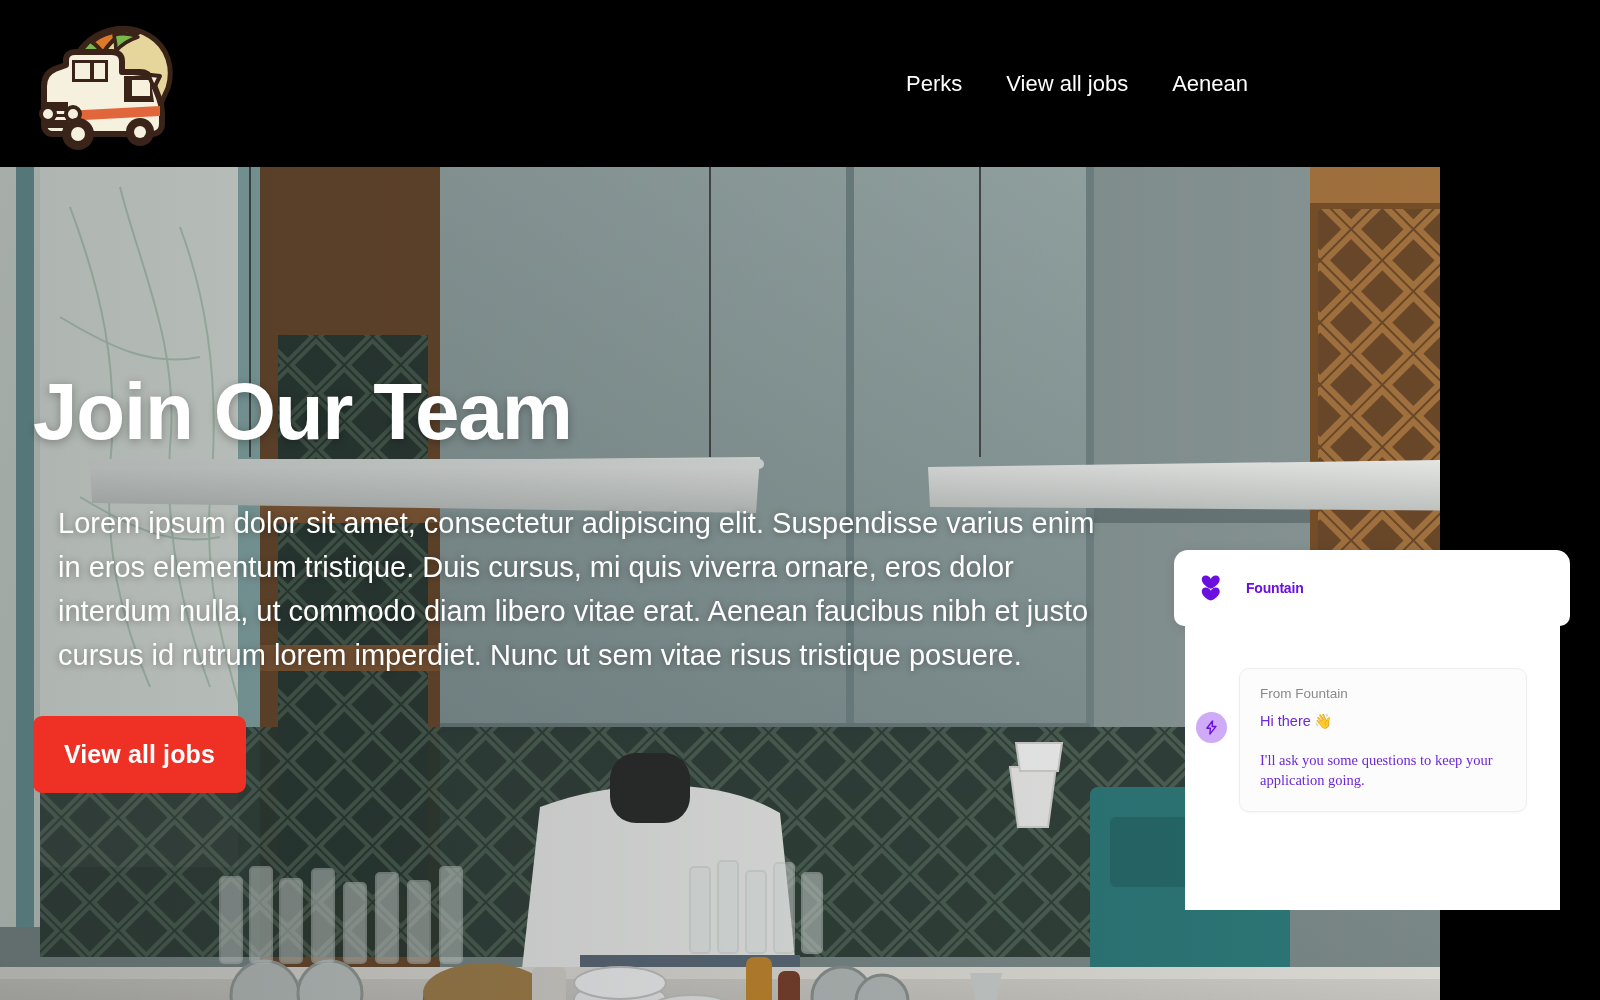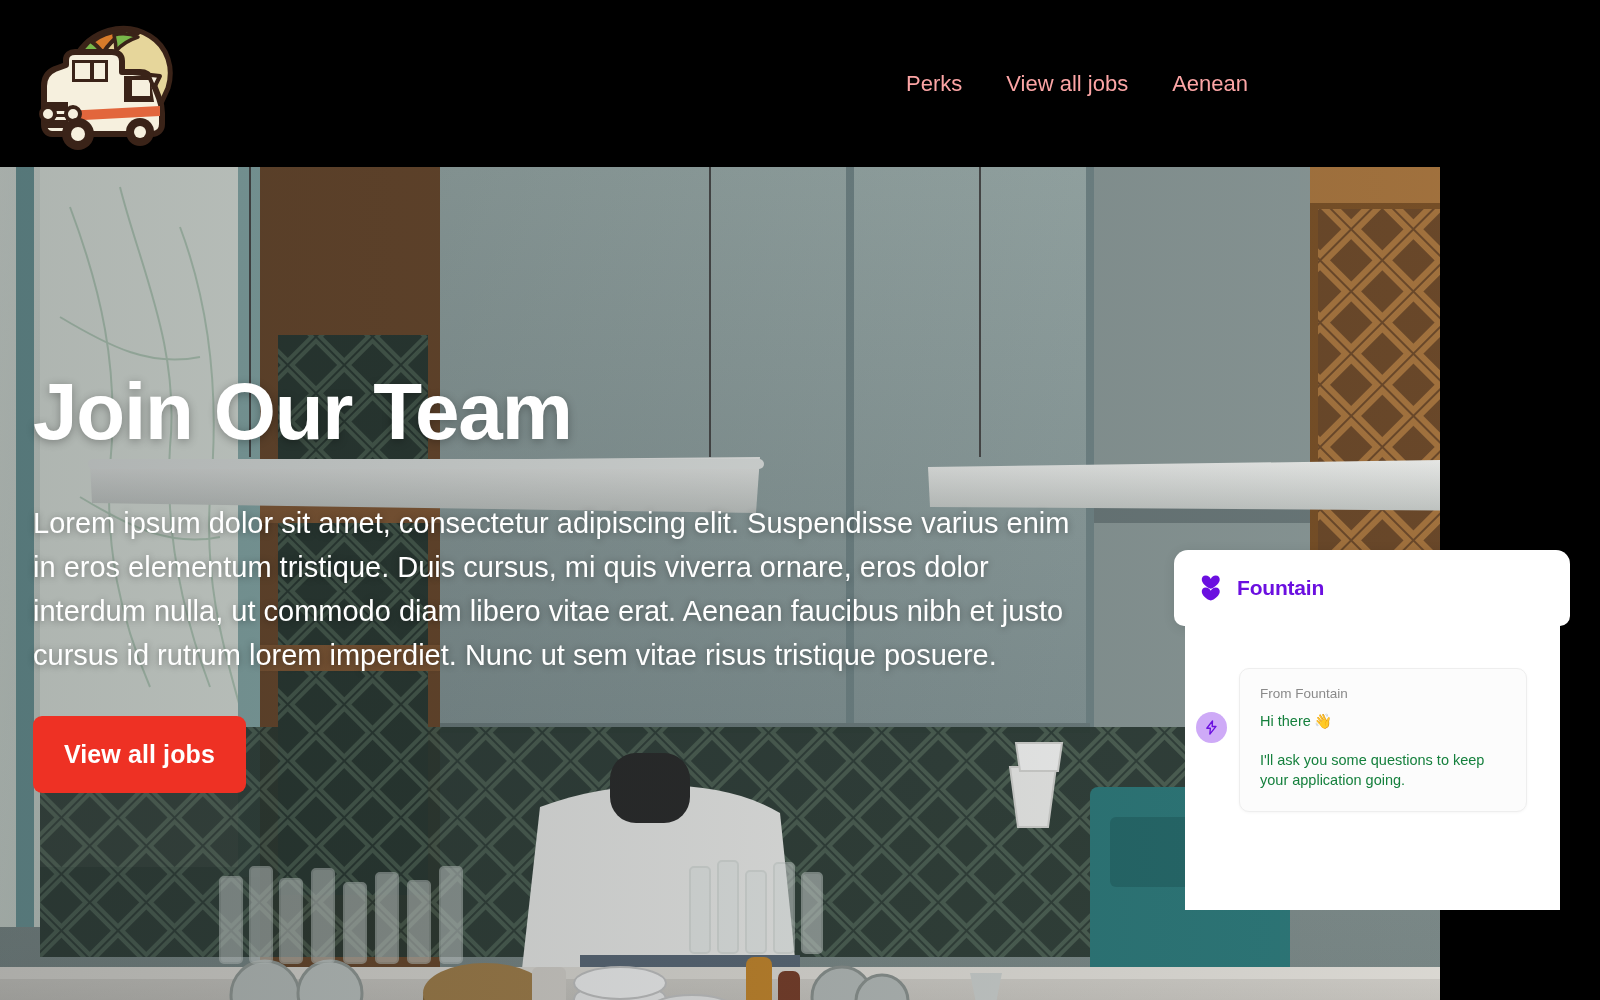--- a/index.html
+++ b/index.html
@@ -56,21 +56,21 @@
 
   .nav-links {
     display: flex;
     align-items: center;
     gap: 0px;
     margin-left: auto;
     margin-right: 330px;
   }
 
   .nav-link {
-    color: #fca5a5;
+    color: #ffffff;
     font-size: 22px;
     font-weight: 400;
     text-decoration: none;
     padding: 8px 22px;
     white-space: nowrap;
     cursor: pointer;
   }
 
   
   .hero {
@@ -112,20 +112,21 @@
   }
 
   .hero-text {
     margin-top: 49px;
     color: #ffffff;
     font-size: 29px;
     line-height: 1.52;
     font-weight: 400;
     max-width: 1060px;
     text-shadow: 0 1px 7px rgba(0,0,0,0.38);
+    margin-left: 25px;
   }
 
   .cta-button {
     display: inline-block;
     margin-top: 39px;
     background: #ee3124;
     color: #ffffff;
     font-size: 25px;
     font-weight: 700;
     letter-spacing: 0.1px;
@@ -159,23 +160,23 @@
   }
 
   .fountain-logo {
     width: 29px;
     height: 26px;
     flex: 0 0 auto;
     display: block;
   }
 
   .chat-header-title {
-    margin-left: 12px;
+    margin-left: 21px;
     color: #6b0fe0;
-    font-size: 21px;
+    font-size: 14px;
     font-weight: 700;
     letter-spacing: -0.2px;
   }
 
   .chat-body {
     position: relative;
     margin-left: 11px;
     width: 375px;
     height: 284px;
     background: #ffffff;
@@ -210,27 +211,27 @@
   }
 
   .msg-from {
     color: #8a8a8a;
     font-size: 13.5px;
     font-weight: 400;
     margin-bottom: 10px;
   }
 
   .msg-p {
-    color: #15803d;
+    color: #6d28d9;
     font-size: 14.5px;
     line-height: 1.42;
     margin-bottom: 11px;
   }
   .msg-p:last-child { margin-bottom: 0; }
-  .msg-gap { margin-top: 18px; }
+  .msg-gap { margin-top: 18px; font-family: Liberation Serif, serif; }
 
   .chat-footer {
     position: relative;
     margin-left: 21px;
     width: 375px;
     height: 90px;
     background: #ffffff;
     border-top: 1px solid #eceaea;
     display: flex;
     align-items: center;

